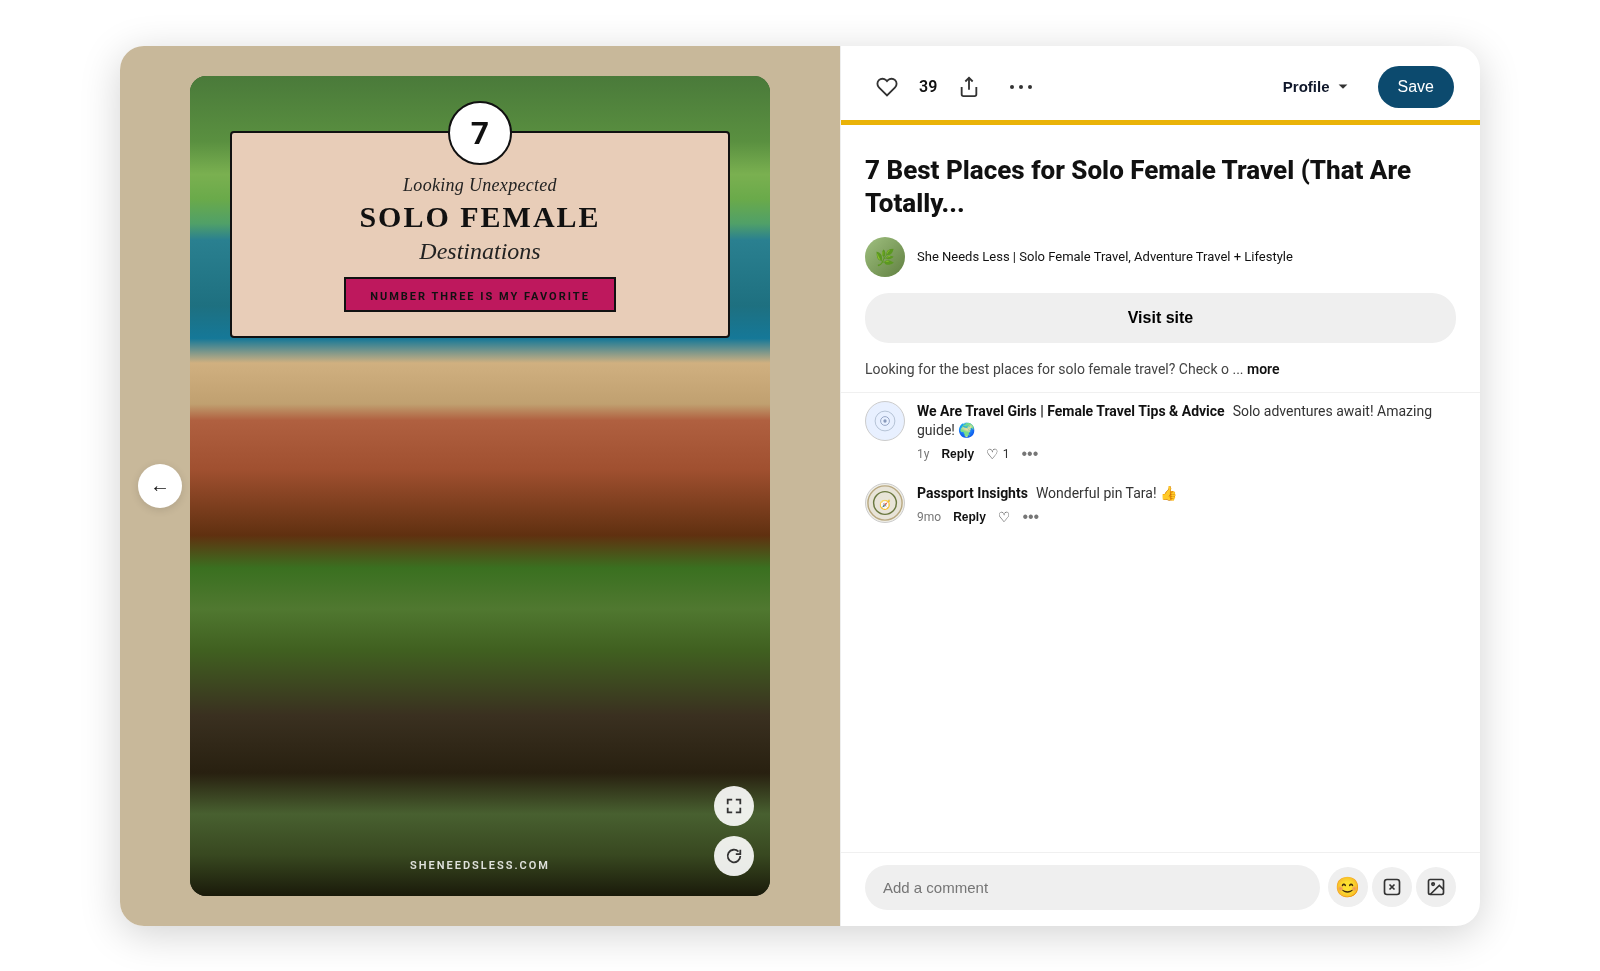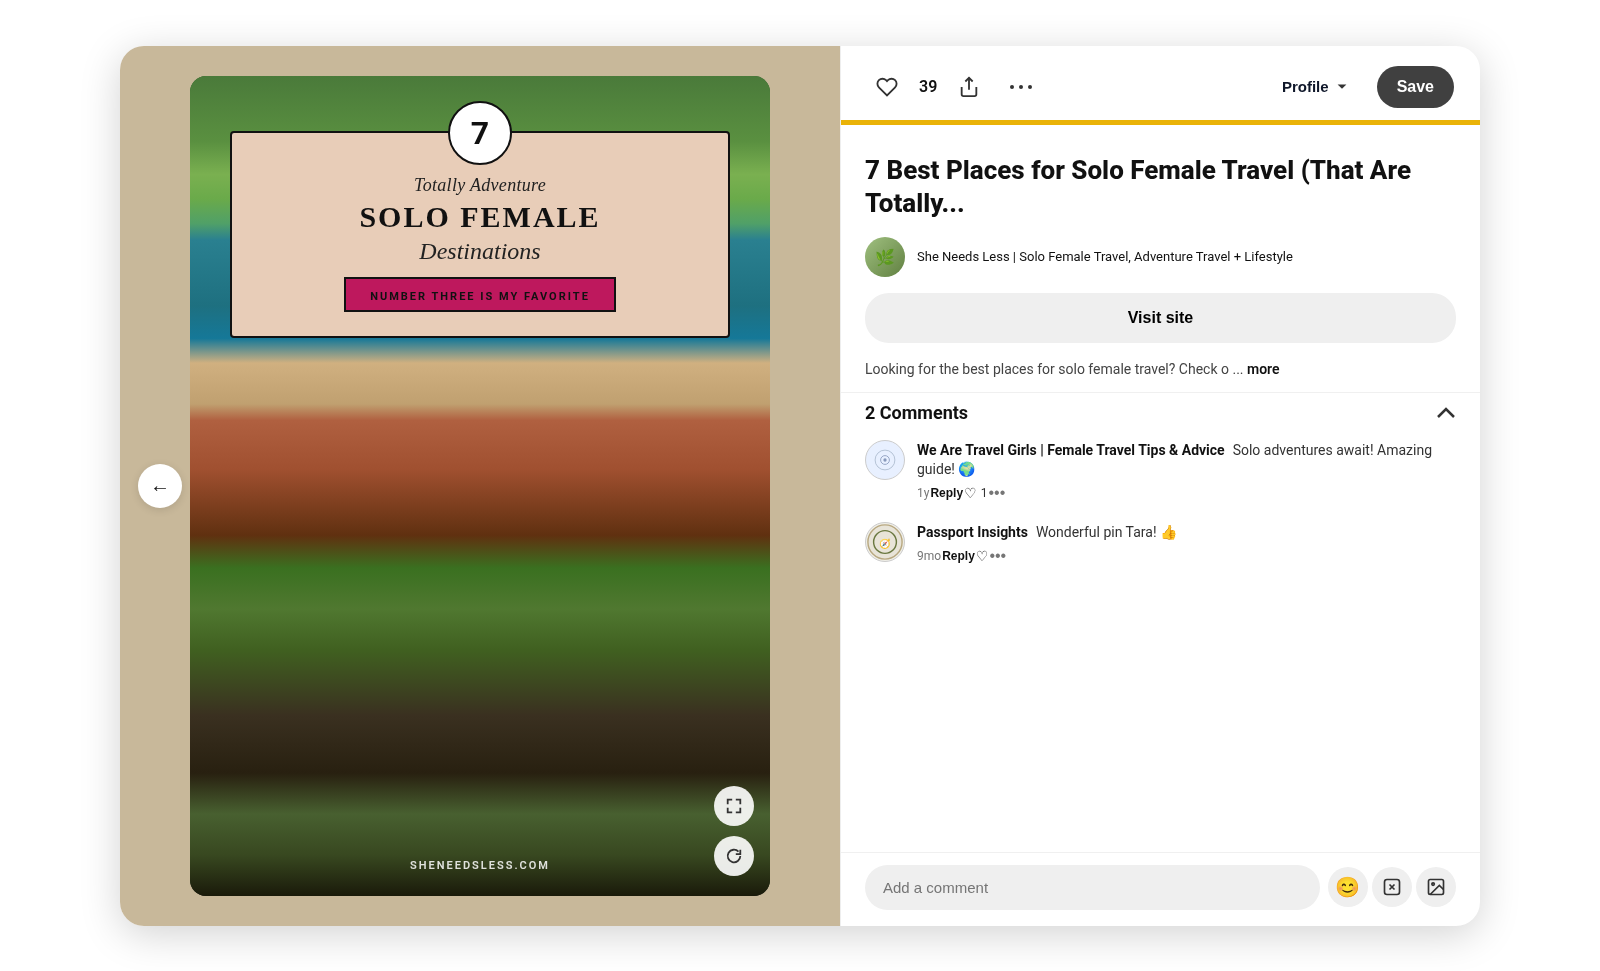--- a/index.html
+++ b/index.html
@@ -244,27 +244,27 @@
       padding: 10px 16px;
       border-radius: 24px;
       border: none;
       background: transparent;
       cursor: pointer;
       font-size: 15px;
       font-weight: 600;
       color: #0f172a;
     }
     .save-btn {
-      background: #404040;
+      background: #0c4a6e;
       color: #fff;
       border: none;
       border-radius: 24px;
       padding: 12px 20px;
       font-size: 16px;
-      font-weight: 700;
+      font-weight: 400;
       cursor: pointer;
     }
 
     .pin-title-heading {
       padding: 16px 24px 8px;
       font-size: 26px;
       font-weight: 800;
       color: #111;
       line-height: 1.3;
       margin-top: 13px;
@@ -371,21 +371,21 @@
     }
     .comment-text {
       font-size: 14px;
       color: #333;
       display: inline;
       margin-left: 4px;
     }
     .comment-actions {
       display: flex;
       align-items: center;
-      gap: 1px;
+      gap: 12px;
       margin-top: 6px;
     }
     .comment-time {
       font-size: 12px;
       color: #767676;
     }
     .comment-reply-btn {
       font-size: 12px;
       font-weight: 600;
       color: #111;
@@ -456,21 +456,21 @@
   <button class="back-btn">
     <span>←</span>
   </button>
 
   <div class="image-panel">
     <div class="pin-image-container">
       <div class="pin-bg"></div>
 
       <div class="pin-text-area">
         <div class="pin-number-circle">7</div>
-        <div class="pin-title-small">Totally Adventure</div>
+        <div class="pin-title-small">Looking Unexpected</div>
         <div class="pin-title-main">SOLO FEMALE</div>
         <div class="pin-title-dest">Destinations</div>
         <div class="pin-subtitle-box">
           <span class="pin-subtitle-text">NUMBER THREE IS MY FAVORITE</span>
         </div>
       </div>
 
       <div class="pin-watermark">SHENEEDSLESS.COM</div>
 
       <div class="pin-icon-btn expand">
@@ -536,28 +536,20 @@
     </div>
 
     <button class="visit-site-btn">Visit site</button>
 
     <div class="description">
       <span>Looking for the best places for solo female travel? Check o ...</span>
       <span class="more-link">more</span>
     </div>
 
     <div class="comments-section">
-      <div class="comments-header">
-        <span class="comments-title">2 Comments</span>
-        <button class="collapse-btn">
-          <svg width="20" height="12" viewBox="0 0 20 12" fill="none" stroke="#333" stroke-width="2.5">
-            <polyline points="2,10 10,2 18,10"></polyline>
-          </svg>
-        </button>
-      </div>
 
       <div class="comment-item">
         <div class="comment-avatar travel-girls">
           <svg width="22" height="22" viewBox="0 0 40 40" fill="none">
             <circle cx="20" cy="20" r="18" fill="#e8f0ff" stroke="#aab8cc" stroke-width="1.5"></circle>
             <circle cx="20" cy="20" r="8" fill="none" stroke="#8899bb" stroke-width="1.5"></circle>
             <circle cx="20" cy="20" r="3" fill="#8899bb"></circle>
           </svg>
         </div>
         <div class="comment-body">

